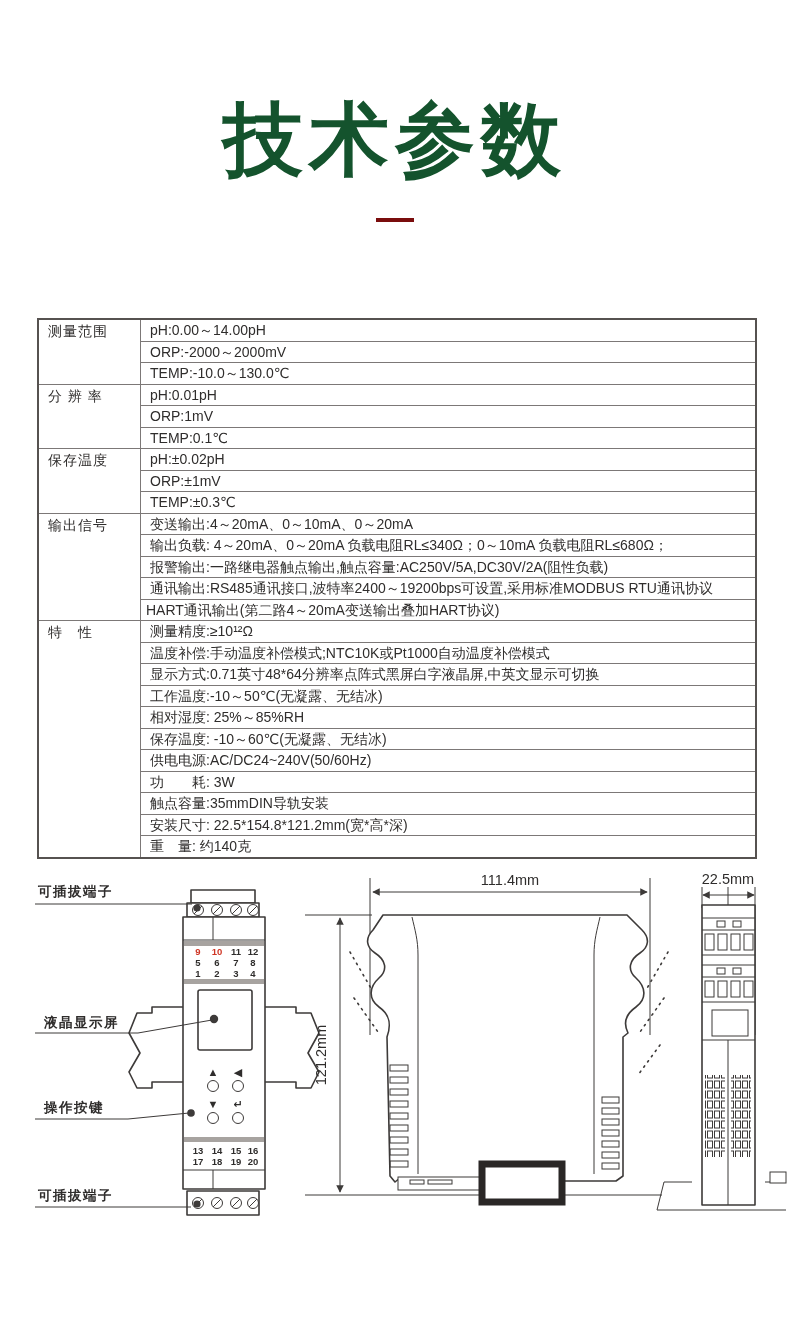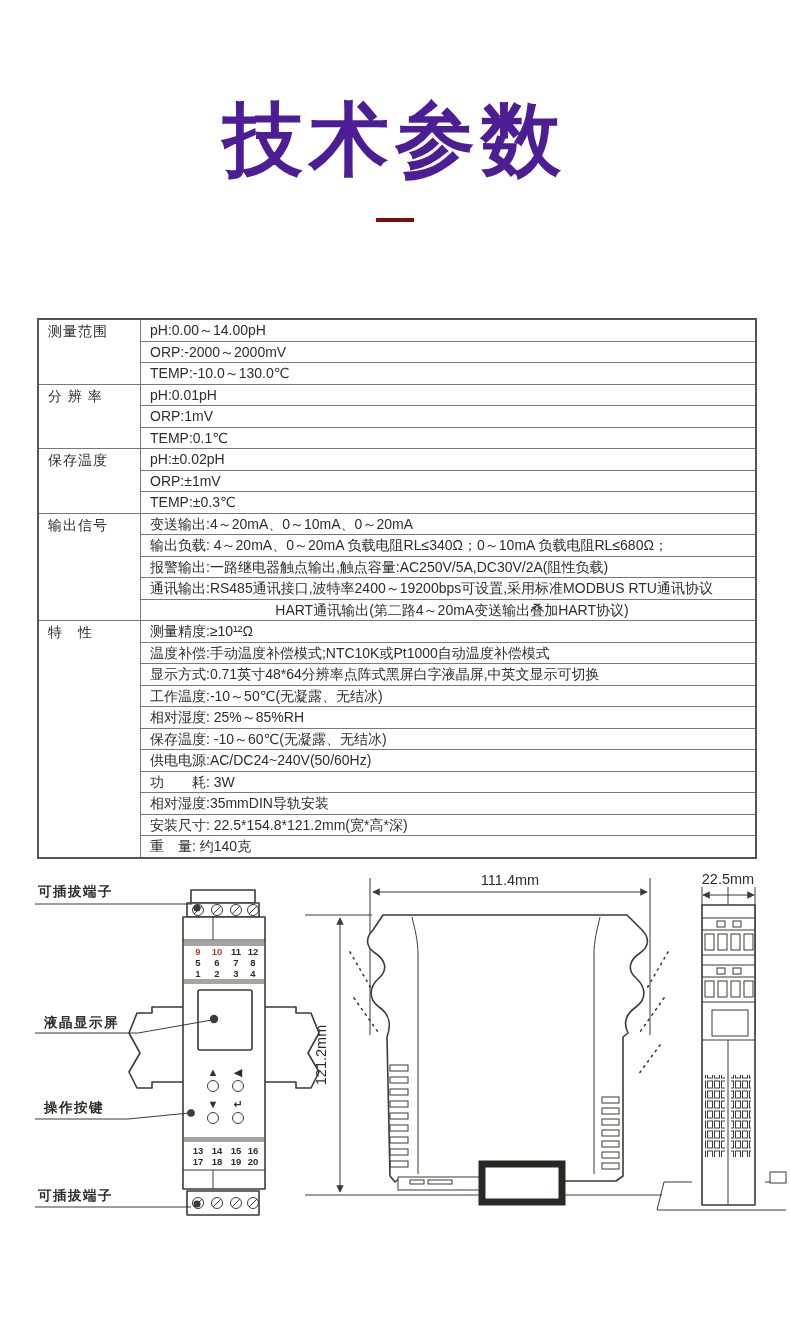--- a/index.html
+++ b/index.html
@@ -1,30 +1,30 @@
 <!DOCTYPE html>
 <html><head>
 <meta charset="utf-8">
 <style>
   html,body{margin:0;padding:0;background:#fff;}
   body{font-family:"Liberation Sans","DejaVu Sans",sans-serif;color:#2f2d2c;}
   .page{position:relative;width:790px;height:1318px;background:#fff;overflow:hidden;margin:0 auto;}
 
   
   .title-wrap{position:absolute;top:96px;left:0;width:100%;text-align:center;}
-  .page-title{font-size:80px;line-height:1.1;font-weight:900;color:#4c1d95;letter-spacing:6px;margin:0;}
+  .page-title{font-size:80px;line-height:1.1;font-weight:900;color:#14532d;letter-spacing:6px;margin:0;}
   .red-bar{width:38px;height:4px;margin:34px auto 0;}
 
   
   table.spec{position:absolute;top:318px;left:37px;width:720px;border-collapse:collapse;table-layout:fixed;
              font-size:14px;color:#2f2d2c;border:2px solid #565250;}
   table.spec td{border:1px solid #7c7877;height:20.5px;line-height:20.5px;padding:0 4px 0 9px;
                 white-space:nowrap;overflow:hidden;margin-top:20px;}
   table.spec td.lbl{width:88px;vertical-align:top;padding-top:1px;letter-spacing:1px;}
-  table.spec td.val.center{text-align:center;padding-left:12px;}
+  table.spec td.val.center{text-align:left;padding-left:5px;}
 
   
   svg.diagram{position:absolute;top:860px;left:0;}
   .ln2{stroke:#3d3a39;fill:#fff;stroke-width:1.6;stroke-linejoin:round;}
   .thin{stroke:#3d3a39;fill:none;stroke-width:1;}
   .fillw{fill:#fff;}
   .strip{fill:#a7a3a0;}
   .dk{fill:#3d3a39;}
   .dot{stroke:#3d3a39;stroke-width:1.6;stroke-dasharray:1.5,5;fill:none;stroke-linecap:round;}
   text.callout{font-size:13.5px;font-weight:bold;fill:#2f2d2c;letter-spacing:1.5px;}
@@ -113,21 +113,21 @@
         <tr>
           <td class="val">保存温度: -10～60℃(无凝露、无结冰)</td>
         </tr>
         <tr>
           <td class="val">供电电源:AC/DC24~240V(50/60Hz)</td>
         </tr>
         <tr>
           <td class="val">功　　耗: 3W</td>
         </tr>
         <tr>
-          <td class="val">相对湿度:35mmDIN导轨安装</td>
+          <td class="val">触点容量:35mmDIN导轨安装</td>
         </tr>
         <tr>
           <td class="val">安装尺寸: 22.5*154.8*121.2mm(宽*高*深)</td>
         </tr>
         <tr>
           <td class="val">重　量: 约140克</td>
         </tr>
       </tbody>
   </table>
 

